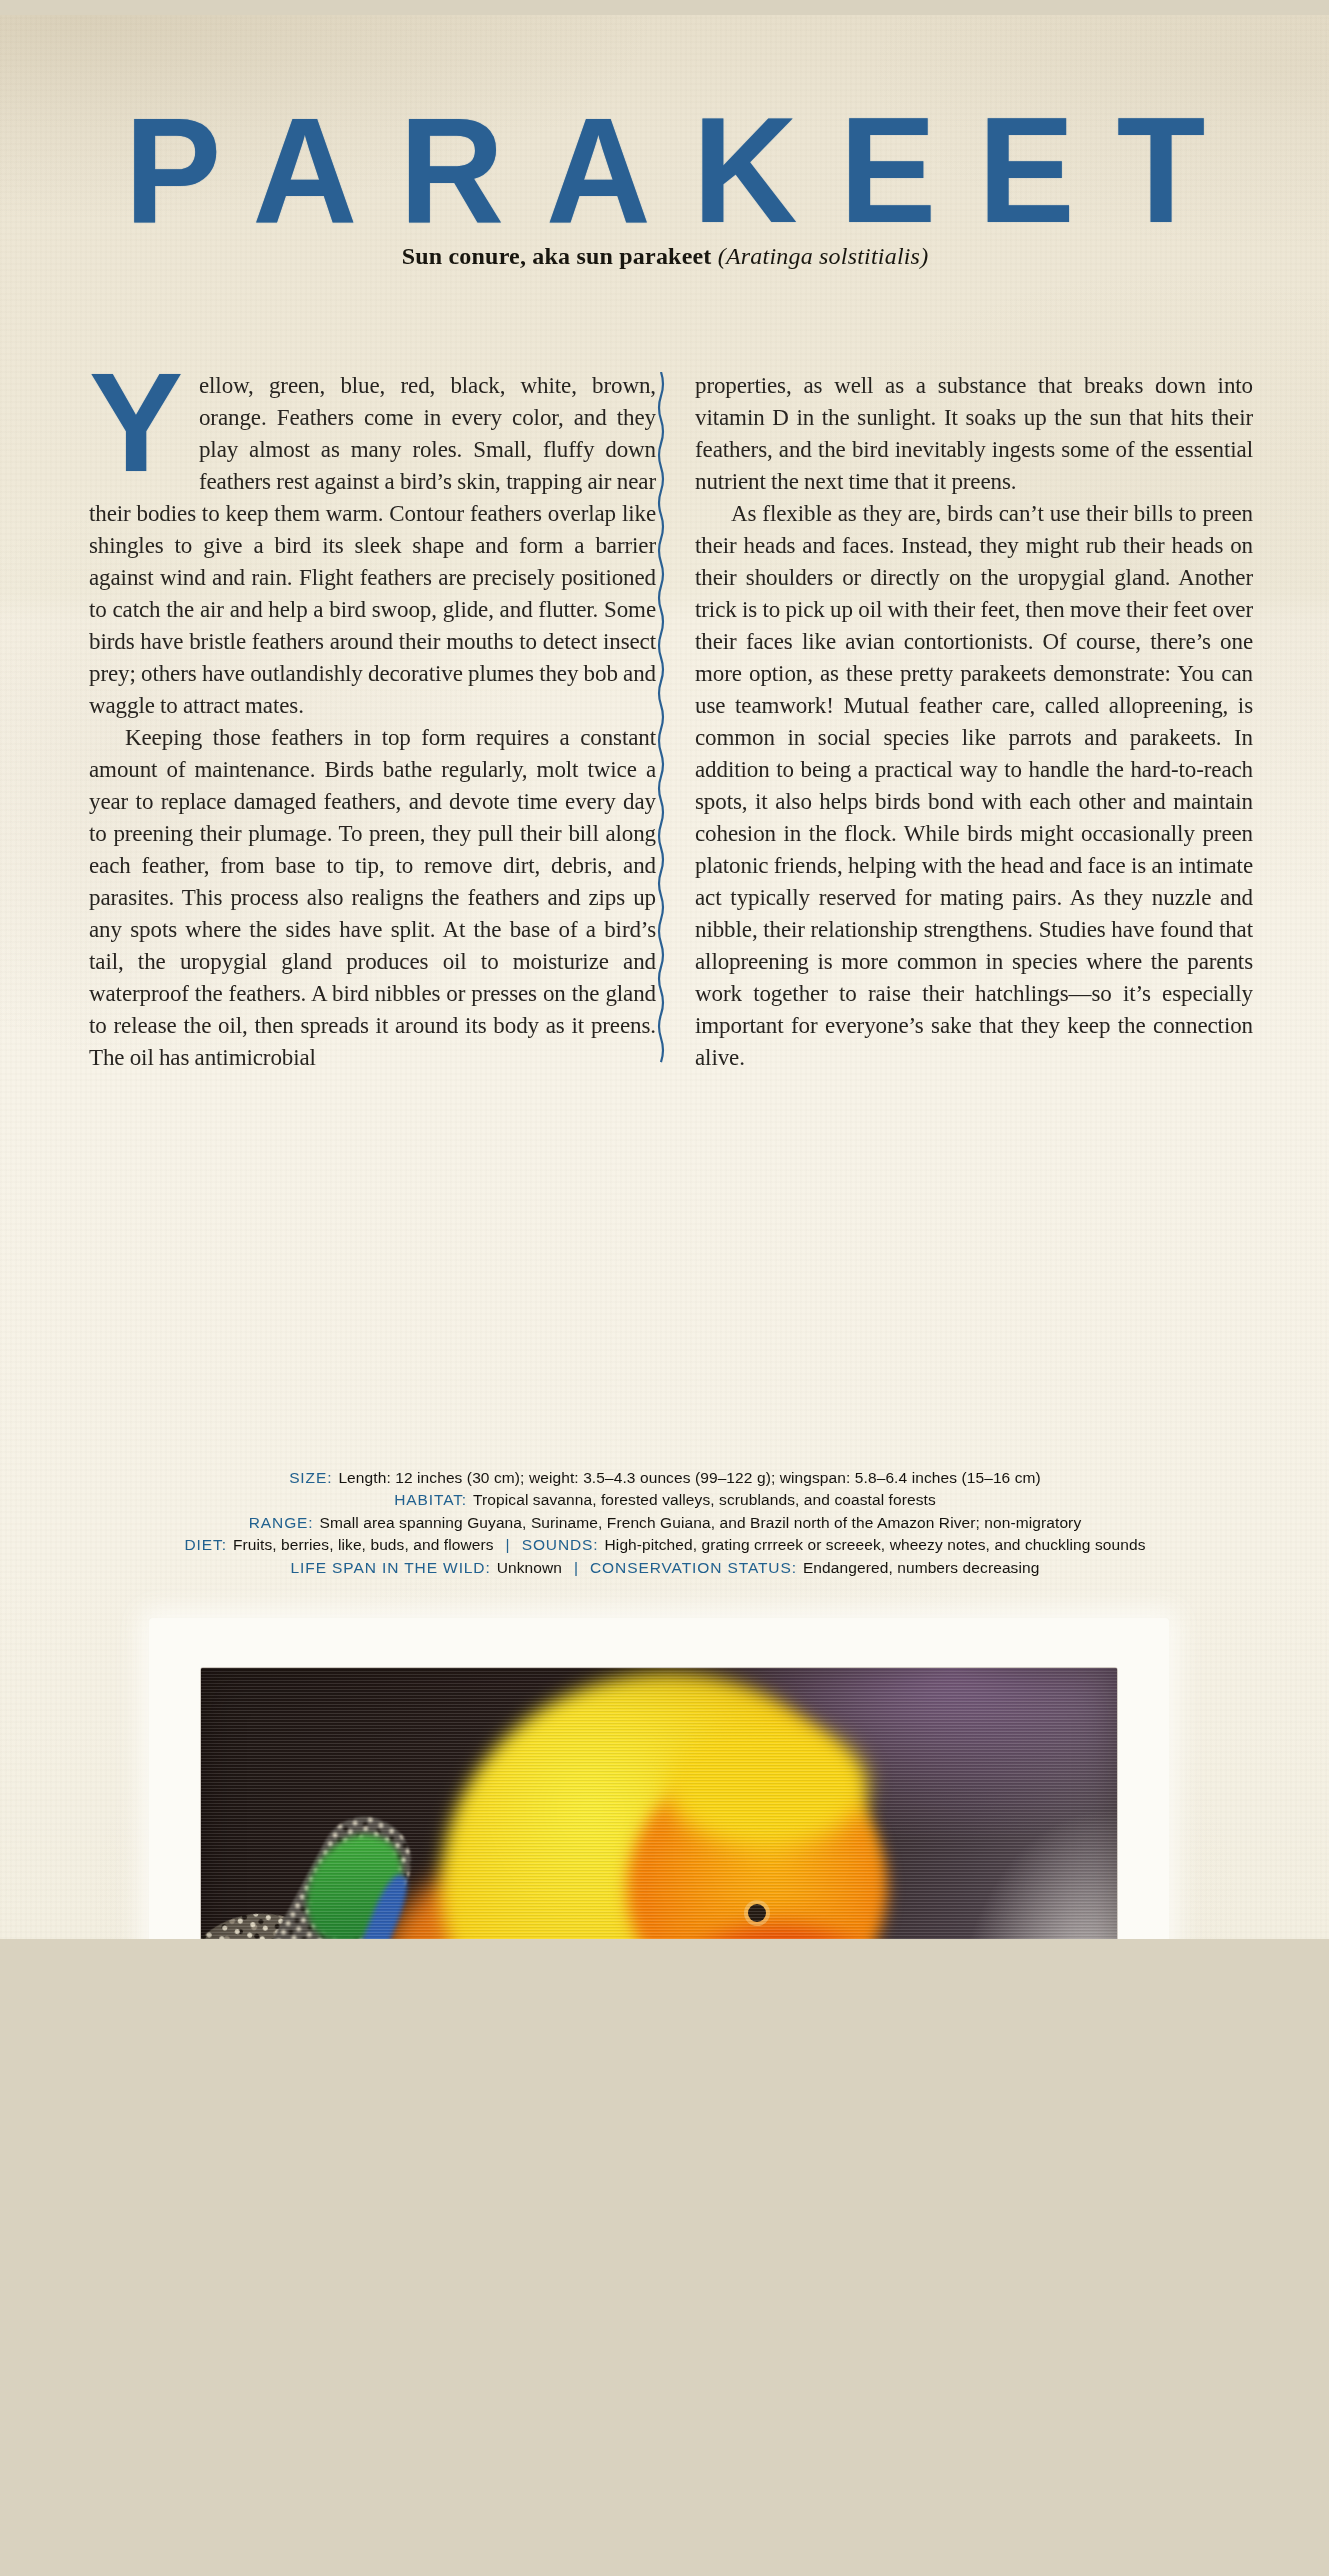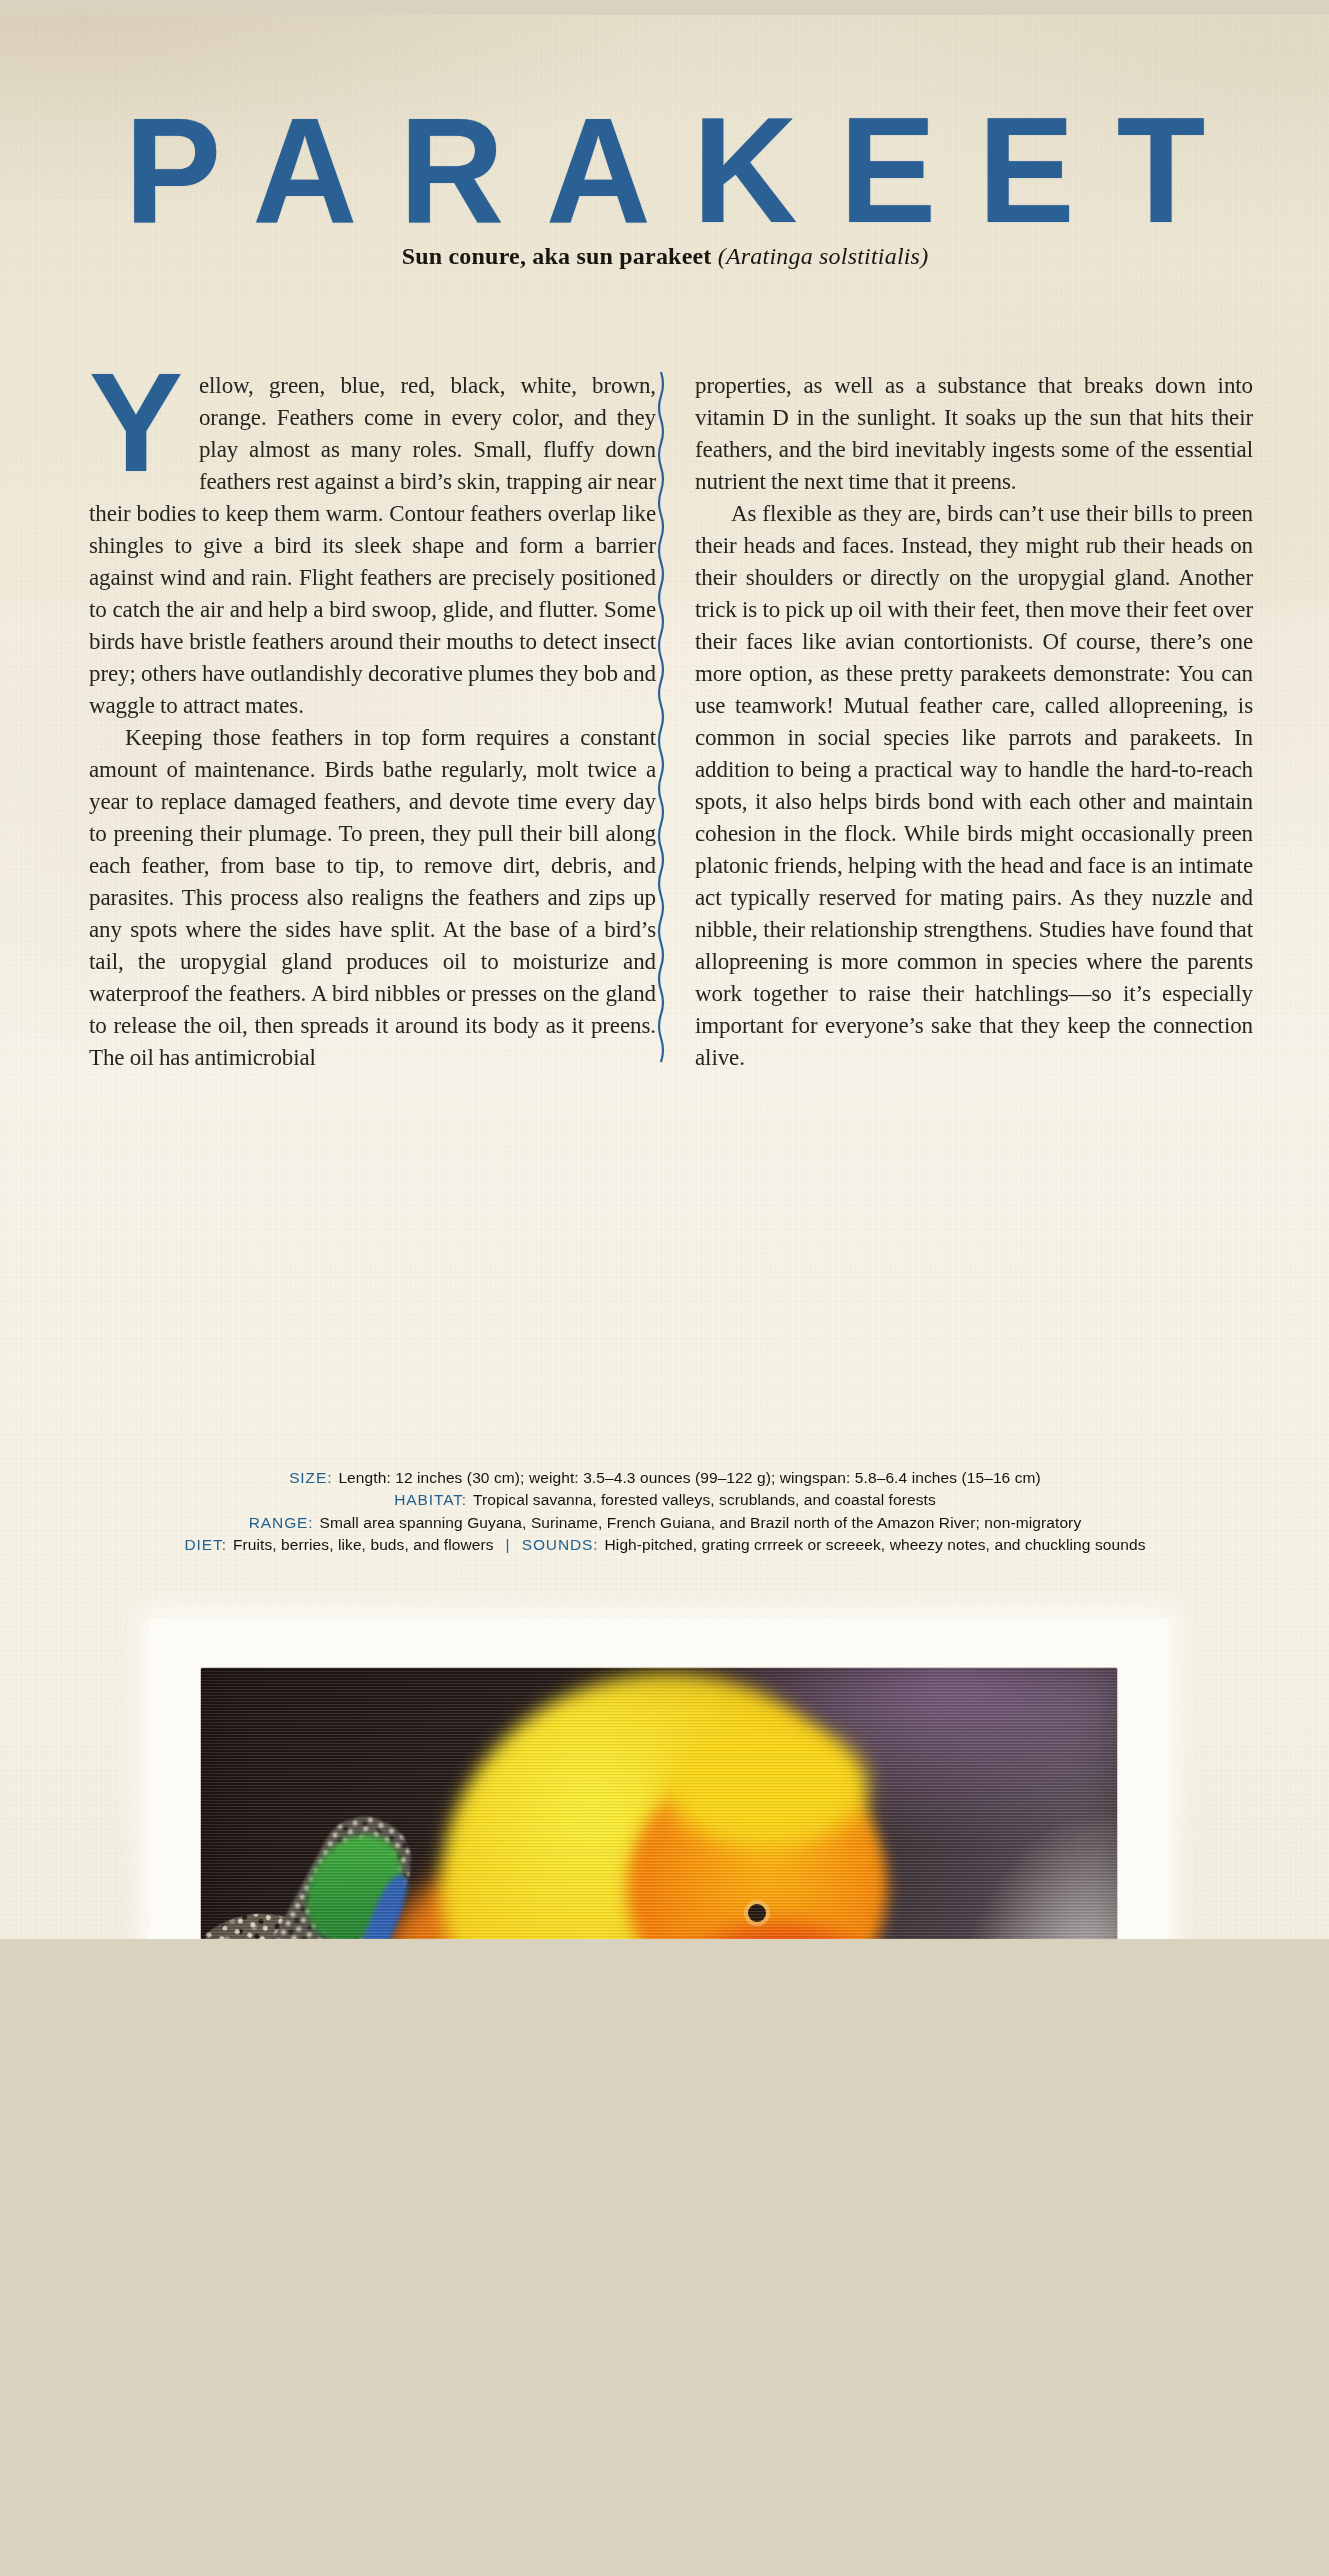--- a/index.html
+++ b/index.html
@@ -162,20 +162,23 @@
     </div>
     <div class="facts-row">
       <span class="f-label">HABITAT:</span><span class="f-val">Tropical savanna, forested valleys, scrublands, and coastal forests</span>
     </div>
     <div class="facts-row">
       <span class="f-label">RANGE:</span><span class="f-val">Small area spanning Guyana, Suriname, French Guiana, and Brazil north of the Amazon River; non-migratory</span>
     </div>
     <div class="facts-row">
       <span class="f-label">DIET:</span><span class="f-val">Fruits, berries, like, buds, and flowers</span><span class="f-bar">|</span><span class="f-label">SOUNDS:</span><span class="f-val"><span>High-pitched, grating </span><span class="it">crrreek or screeek</span><span>, wheezy notes, and chuckling sounds</span></span>
     </div>
+    <div class="facts-row">
+      <span class="f-label">LIFE SPAN IN THE WILD:</span><span class="f-val">Unknown</span><span class="f-bar">|</span><span class="f-label">CONSERVATION STATUS:</span><span class="f-val">Endangered, numbers decreasing</span>
+    </div>
   </div>
 
   <div class="mat layer"></div>
 
   <figure class="photo layer" title="Two sun conure parakeets preening each other on a speckled branch">
     <div class="ph ph-bg"></div>
     <div class="ph ph-branch1"></div>
     <div class="ph ph-branch2"></div>
     <div class="ph ph-b1fringe"></div>
     <div class="ph ph-b1body"></div>

